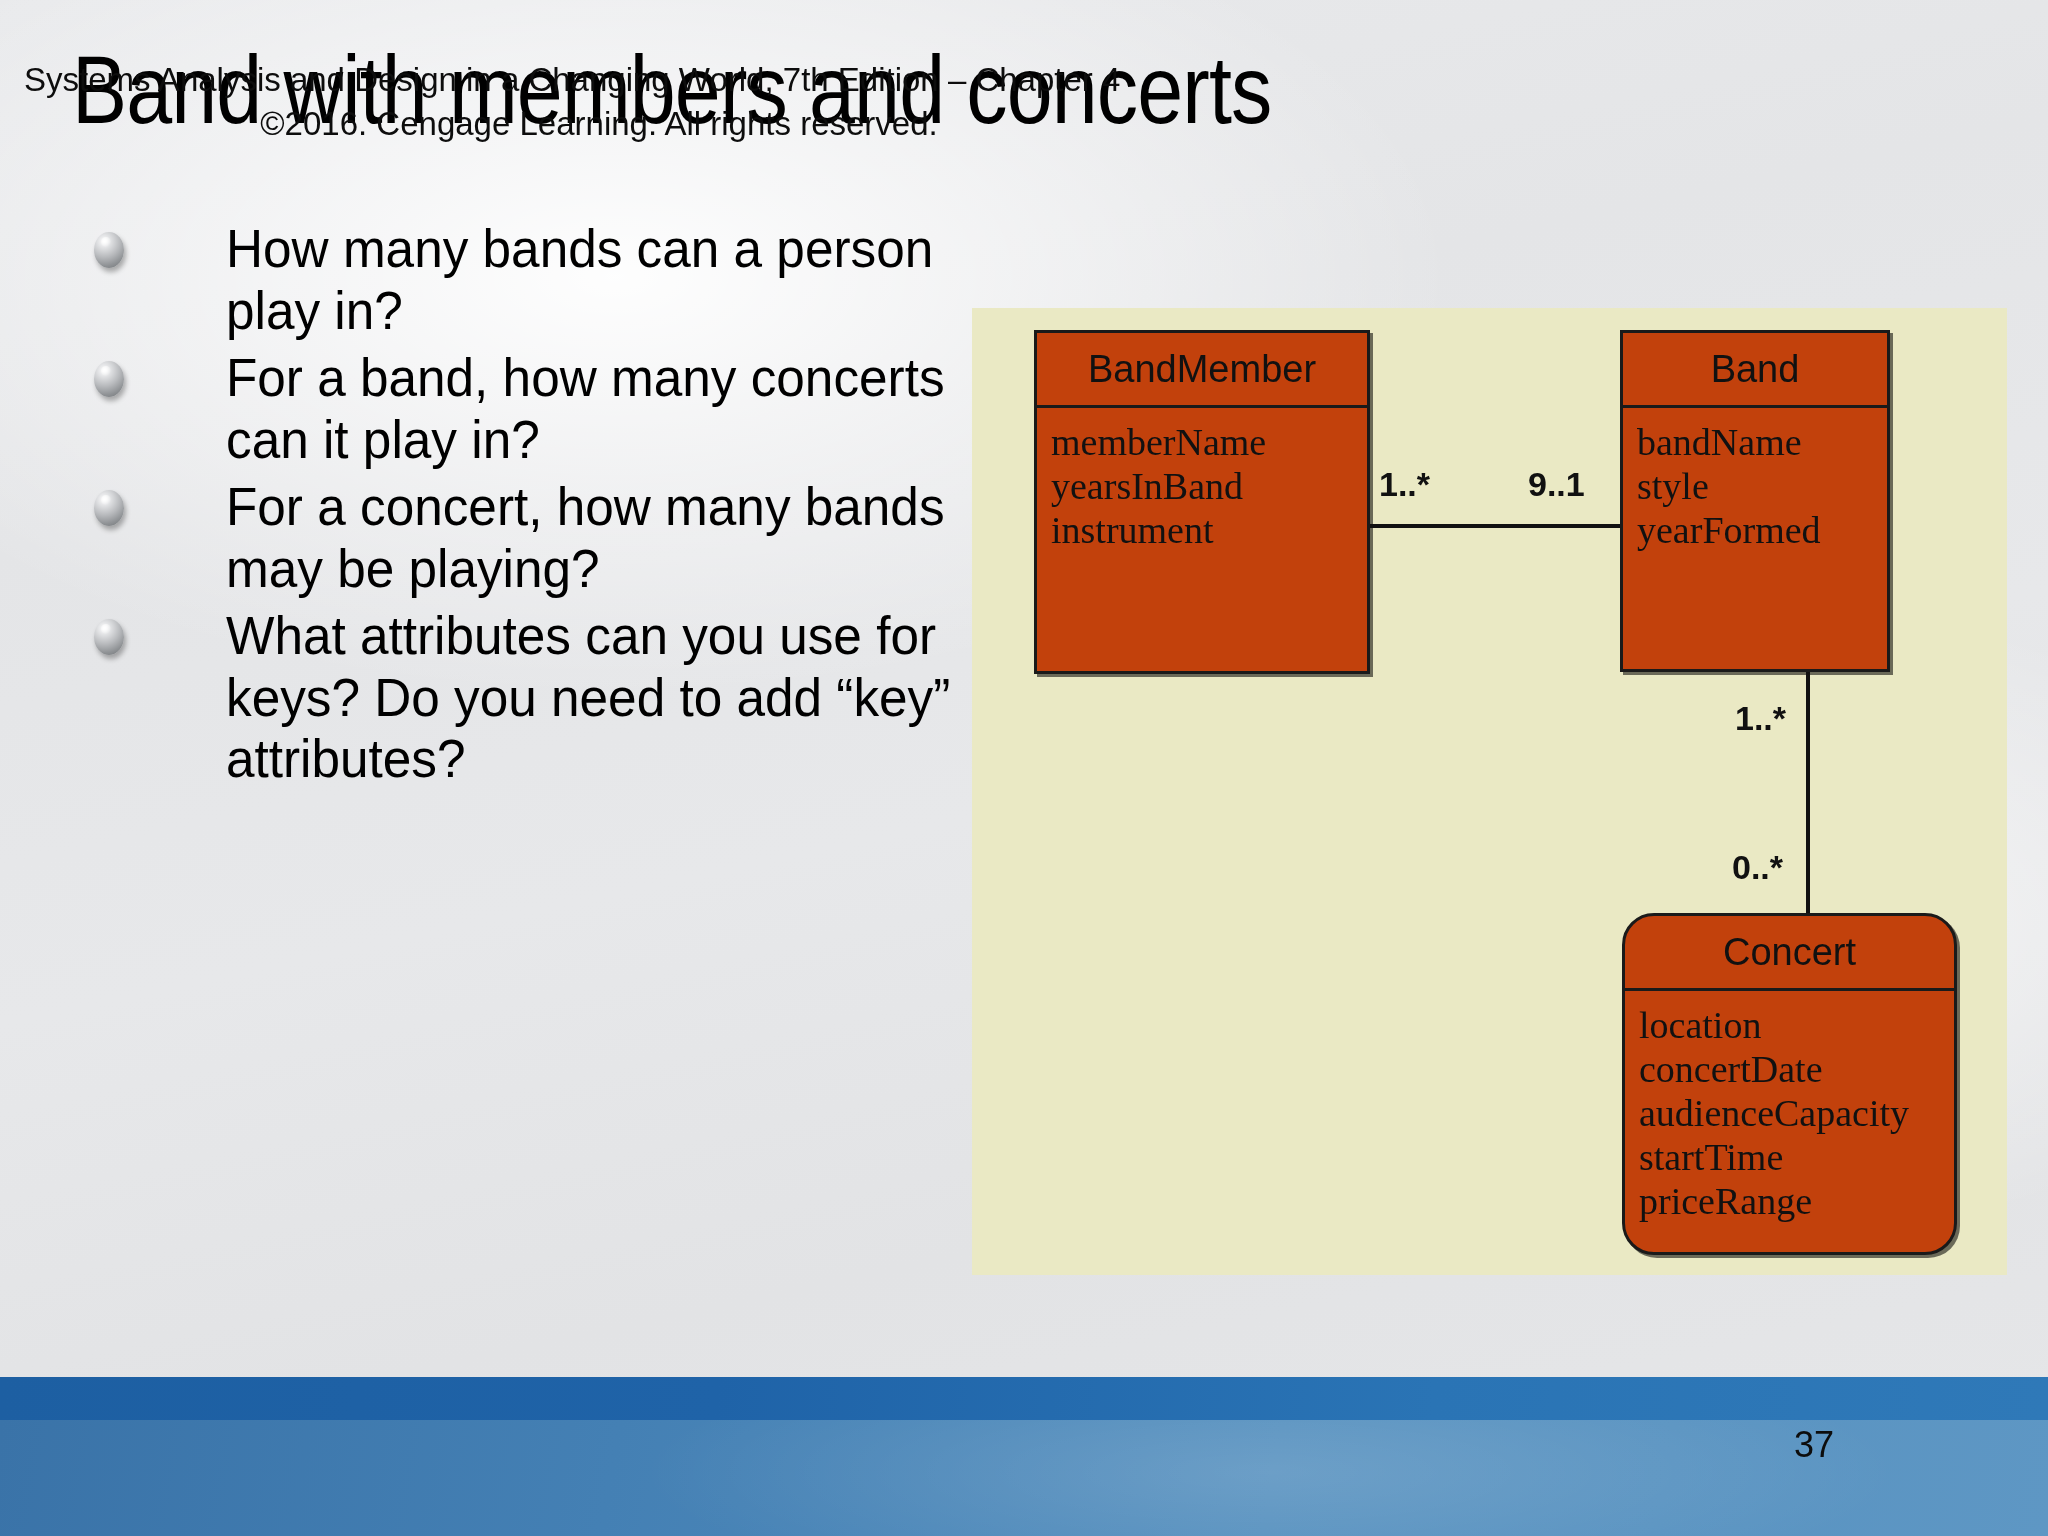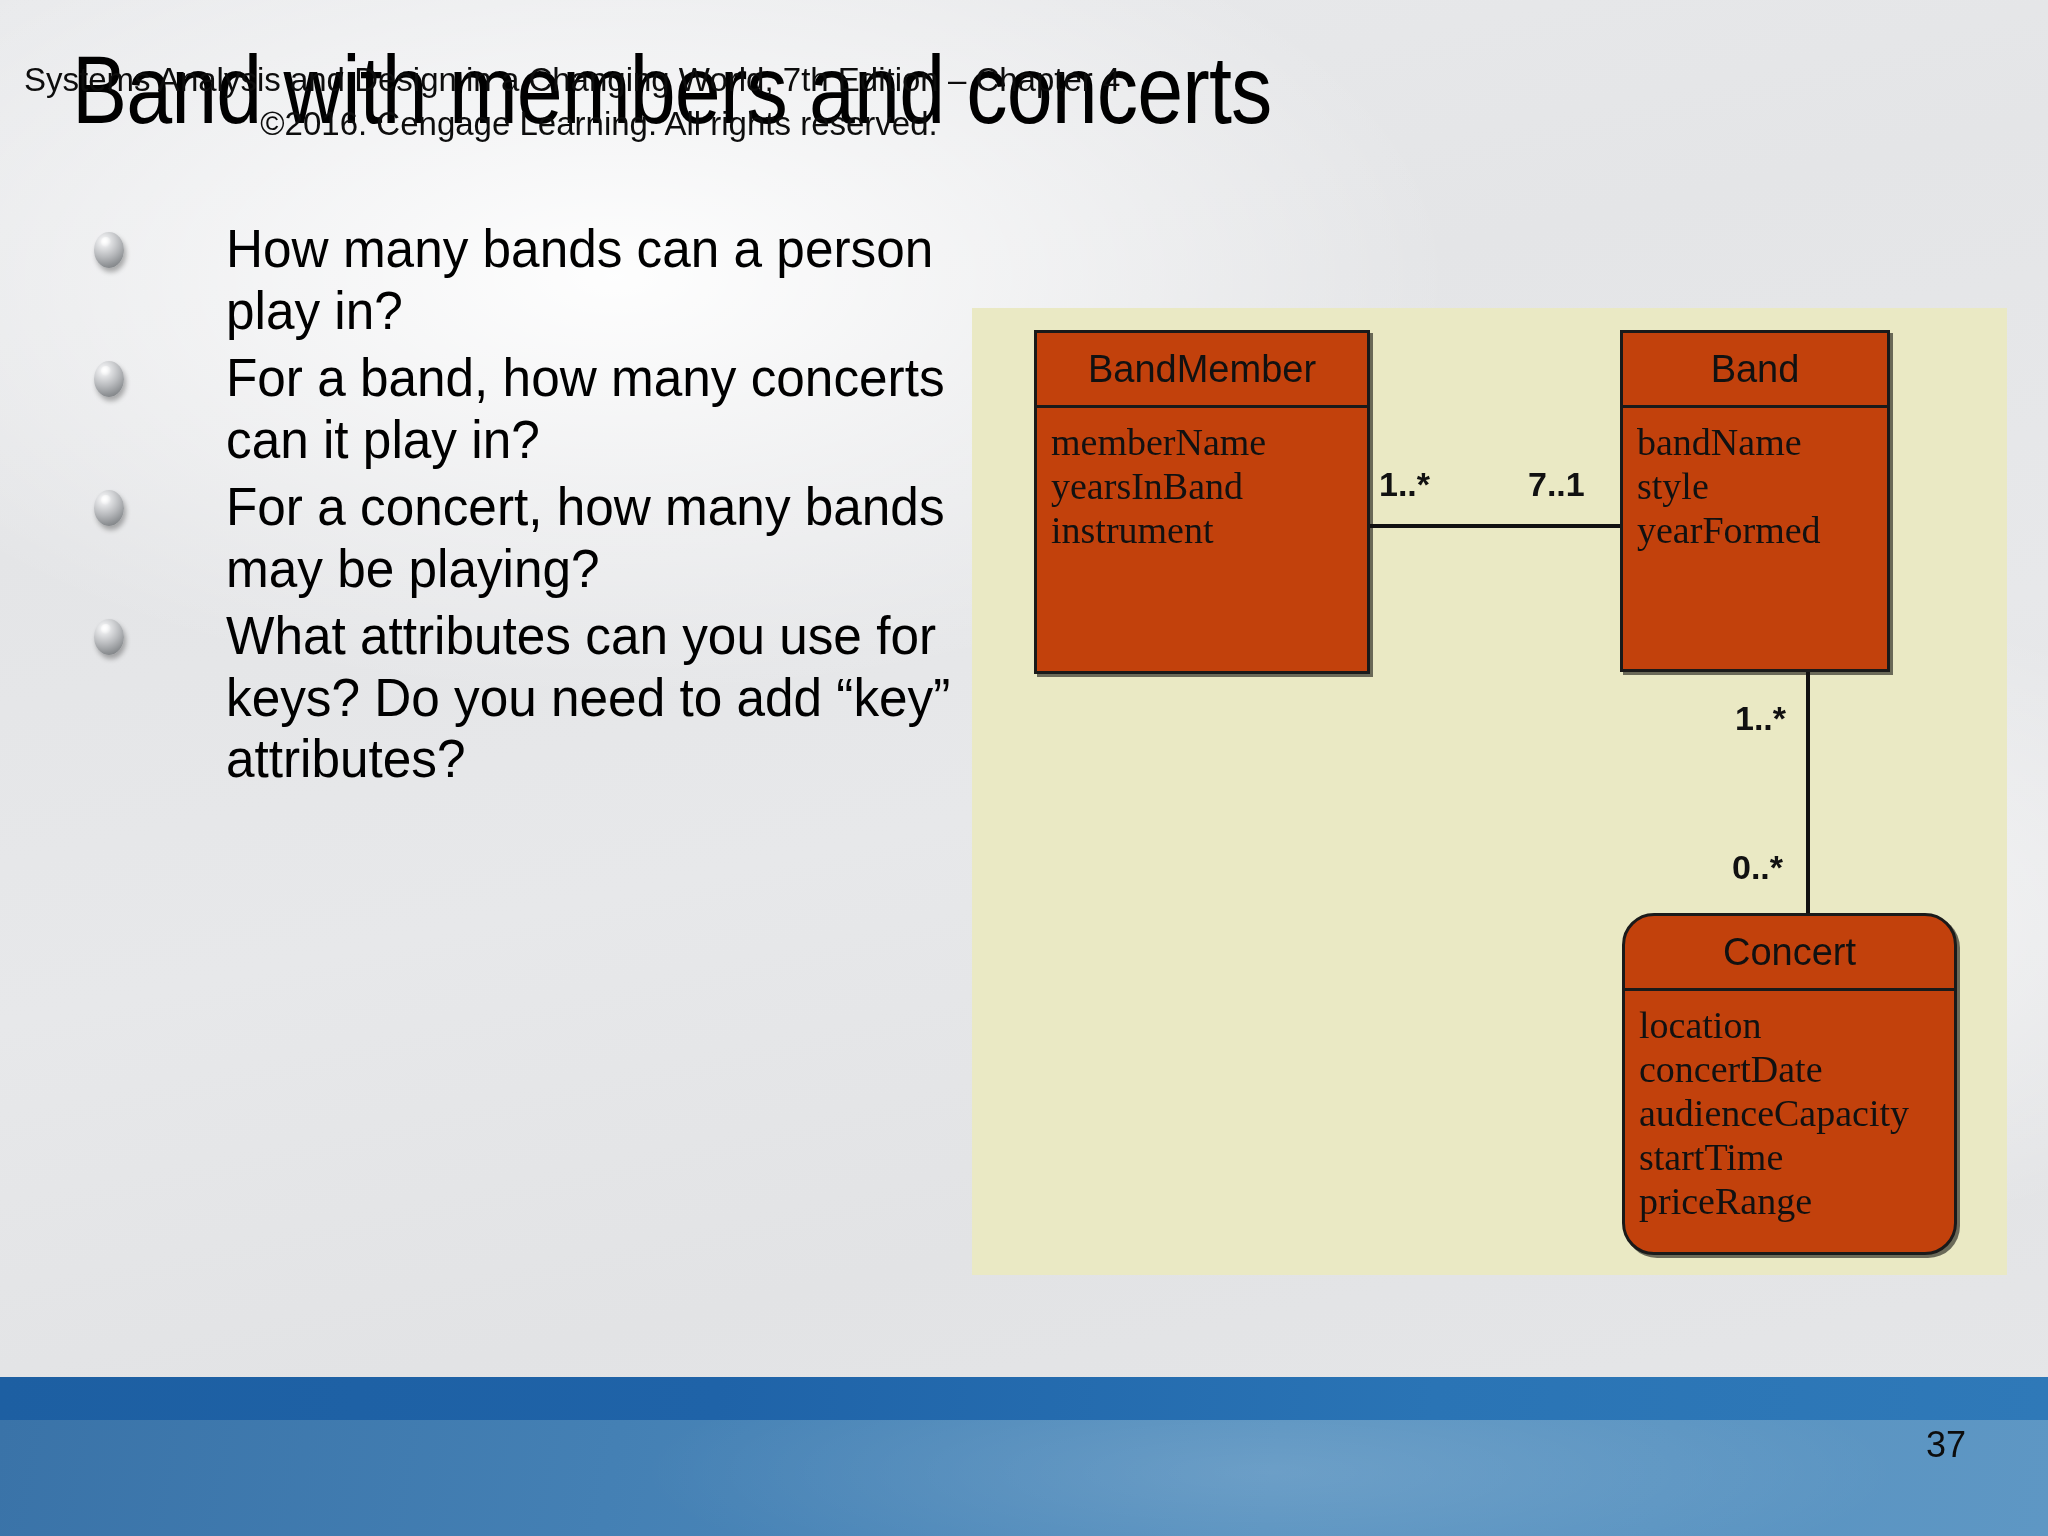--- a/index.html
+++ b/index.html
@@ -220,21 +220,21 @@
     width: 1700px;
     font-size: 33px;
     line-height: 1.32;
     color: #0d0d0d;
     font-family: "Liberation Sans", sans-serif;
   }
   #footer-line1 { display: block; text-align: left; }
   #footer-line2 { display: block; text-align: center; width: 1150px; }
   #slide-number {
     position: absolute;
-    left: 1926px;
+    left: 1794px;
     top: 1424px;
     font-size: 36px;
     color: #0d0d0d;
     font-family: "Liberation Sans", sans-serif;
   }
 </style>
 </head>
 <body>
 
 <div id="slide">
@@ -294,21 +294,21 @@
         <div>audienceCapacity</div>
         <div>startTime</div>
         <div>priceRange</div>
       </div>
     </div>
 
     <div class="assoc-line" id="line-member-band"></div>
     <div class="assoc-line" id="line-band-concert"></div>
 
     <span class="mult" id="mult-member">1..*</span>
-    <span class="mult" id="mult-band">7..1</span>
+    <span class="mult" id="mult-band">9..1</span>
     <span class="mult" id="mult-band-v">1..*</span>
     <span class="mult" id="mult-conc-v">0..*</span>
 
   </div>
 
   <div id="footer">
     <div id="footer-strip-top"></div>
     <div id="footer-strip-main"></div>
   </div>
 

